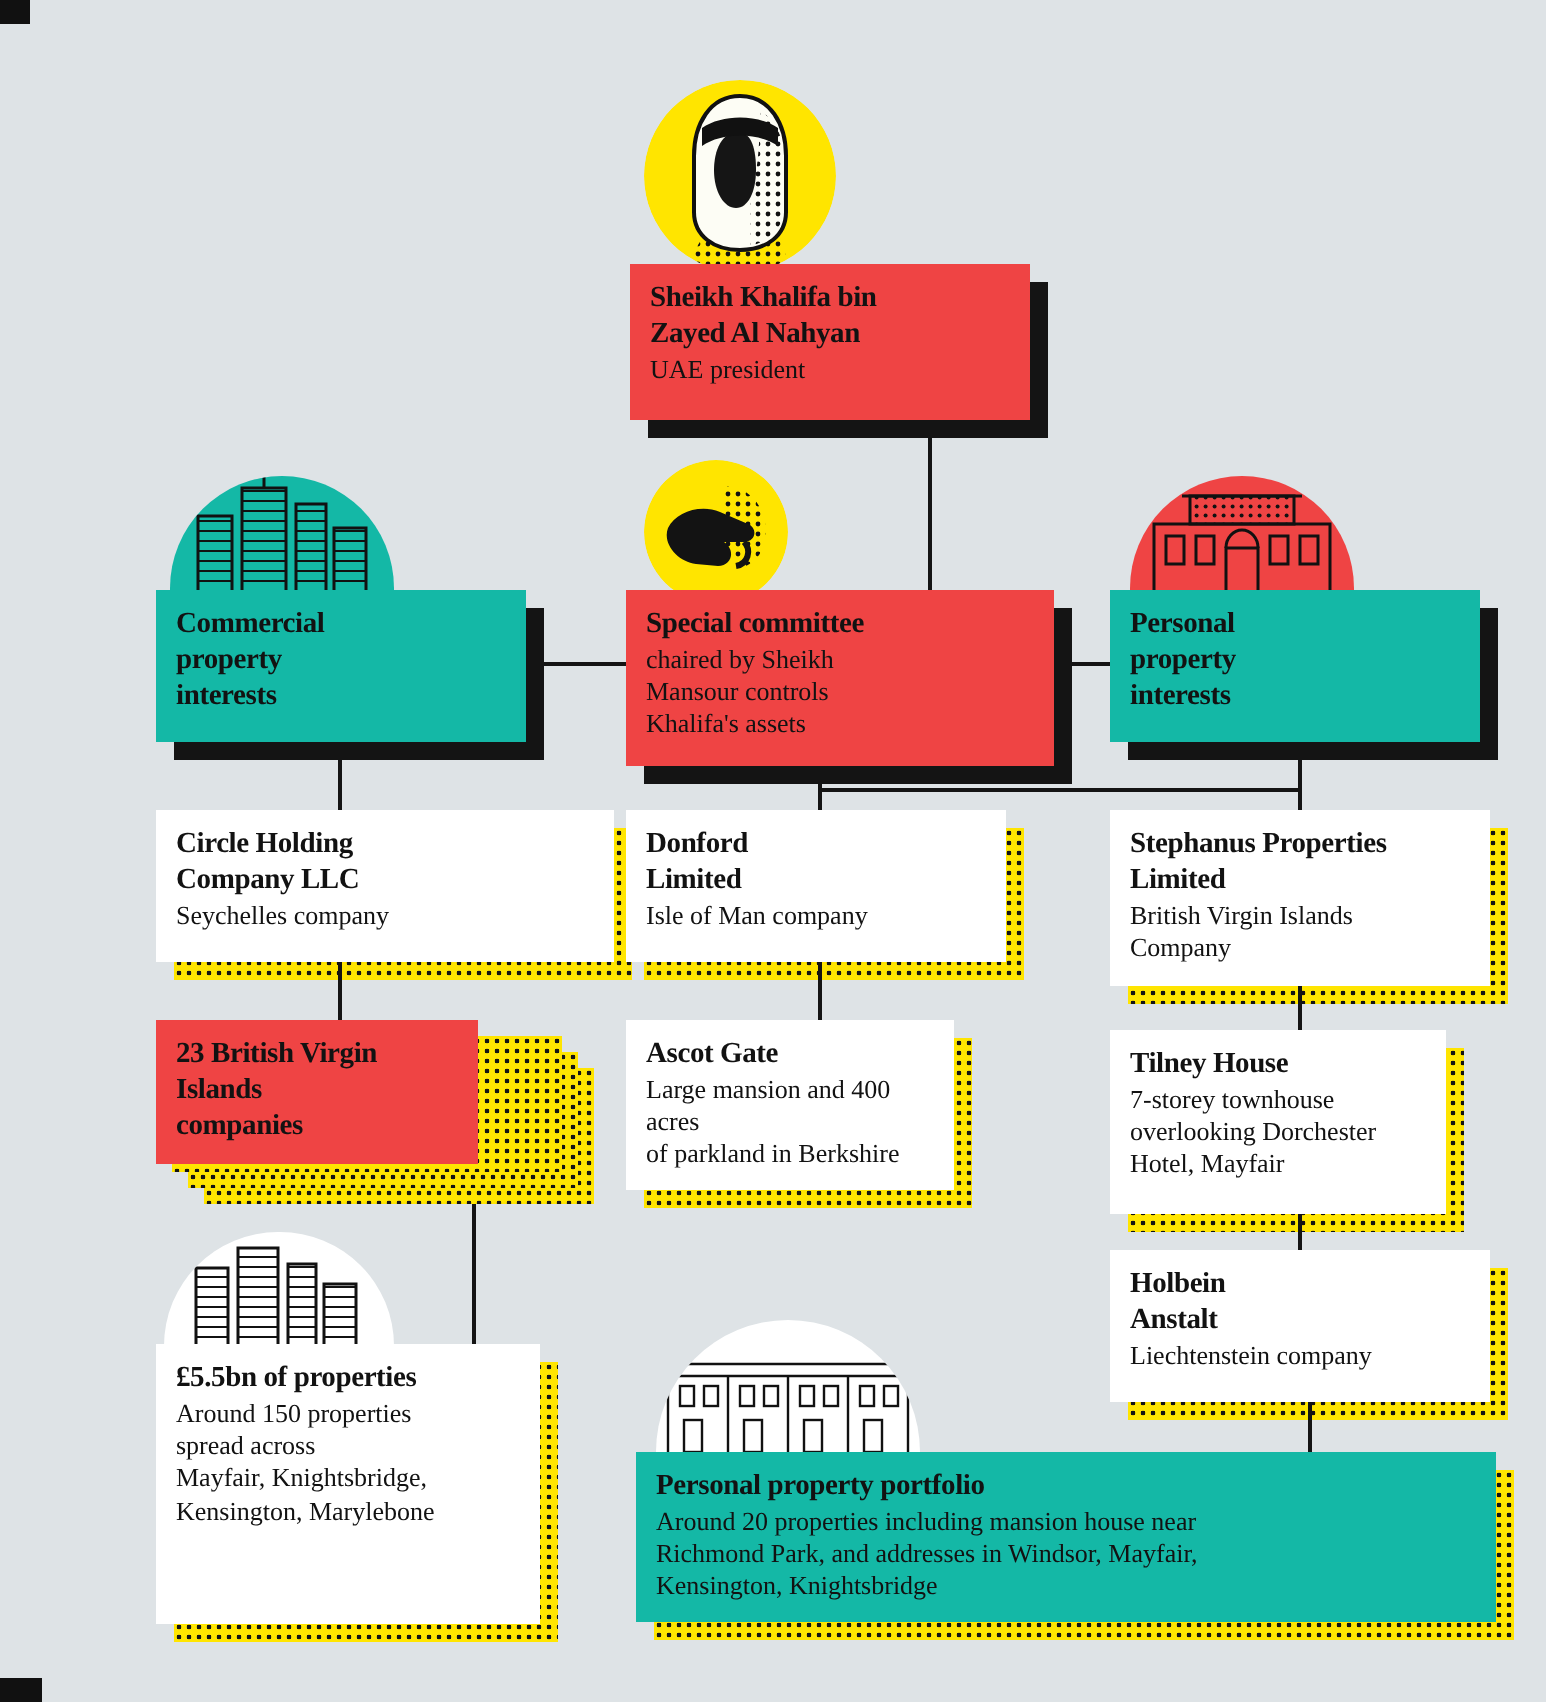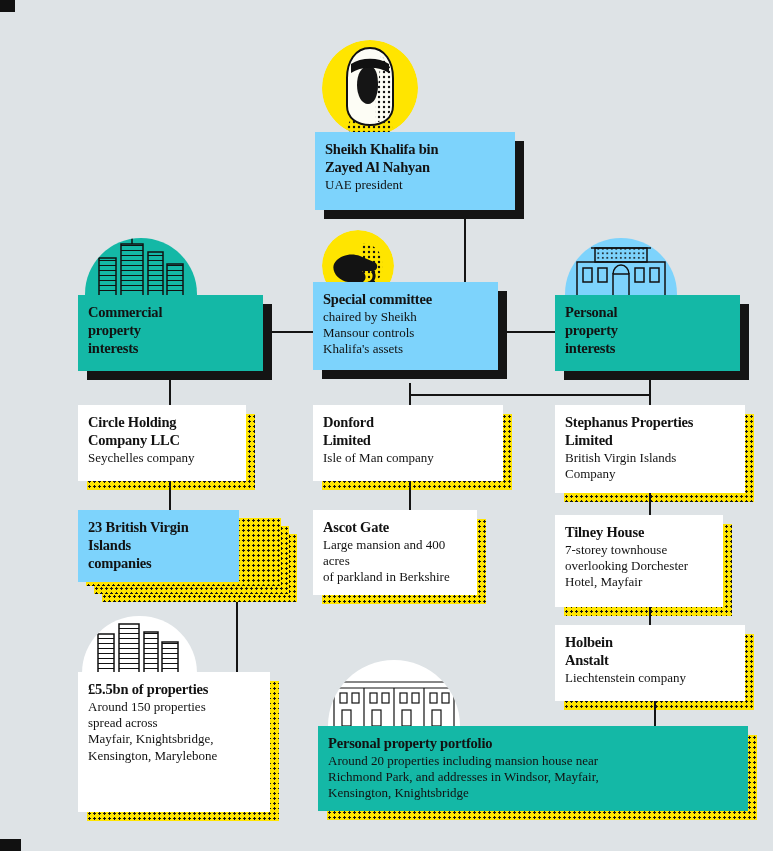--- a/index.html
+++ b/index.html
@@ -11,21 +11,21 @@
     font-family:"Liberation Serif","DejaVu Serif",serif;
     color:#121212;
     overflow:hidden;
   }
   .line{ position:absolute; background:#141414; }
   .vline{ width:2px; }
   .hline{ height:2px; }
 
   .node{ position:absolute; padding:9px 10px; }
   .yellow{ background:#14b8a6; }
-  .orange{ background:#7dd3fc; }
+  .orange{ background:#ef4444; }
   .white{ background:#ffffff; }
 
   .sh-black{ box-shadow:9px 9px 0 #141414; }
   .sh-dots::after{
     content:""; position:absolute; z-index:-1;
     left:9px; top:9px; right:-9px; bottom:-9px;
     background-color:#ffe500;
     background-image:radial-gradient(#141414 1.1px, rgba(0,0,0,0) 1.3px);
     background-size:5px 5px;
   }
@@ -182,34 +182,34 @@
 Zayed Al Nahyan</div>
     <div class="d">UAE president</div>
   </div>
 
   <div class="node yellow sh-black" style="left:78px;top:295px;width:185px;min-height:76px">
     <div class="t">Commercial
 property
 interests</div>
   </div>
 
-  <div class="node orange sh-black" style="left:313px;top:282px;width:185px;min-height:88px">
+  <div class="node orange sh-black" style="left:313px;top:295px;width:214px;min-height:88px">
     <div class="t">Special committee</div>
     <div class="d">chaired by Sheikh
 Mansour controls
 Khalifa's assets</div>
   </div>
 
   <div class="node yellow sh-black" style="left:555px;top:295px;width:185px;min-height:76px">
     <div class="t">Personal
 property
 interests</div>
   </div>
 
-  <div class="node white sh-dots" style="left:78px;top:405px;width:168px;min-height:76px">
+  <div class="node white sh-dots" style="left:78px;top:405px;width:229px;min-height:76px">
     <div class="t">Circle Holding
 Company LLC</div>
     <div class="d">Seychelles company</div>
   </div>
 
   <div class="node orange" style="left:78px;top:510px;width:161px;min-height:68px">
     <div class="t">23 British Virgin Islands
 companies</div>
   </div>
 

